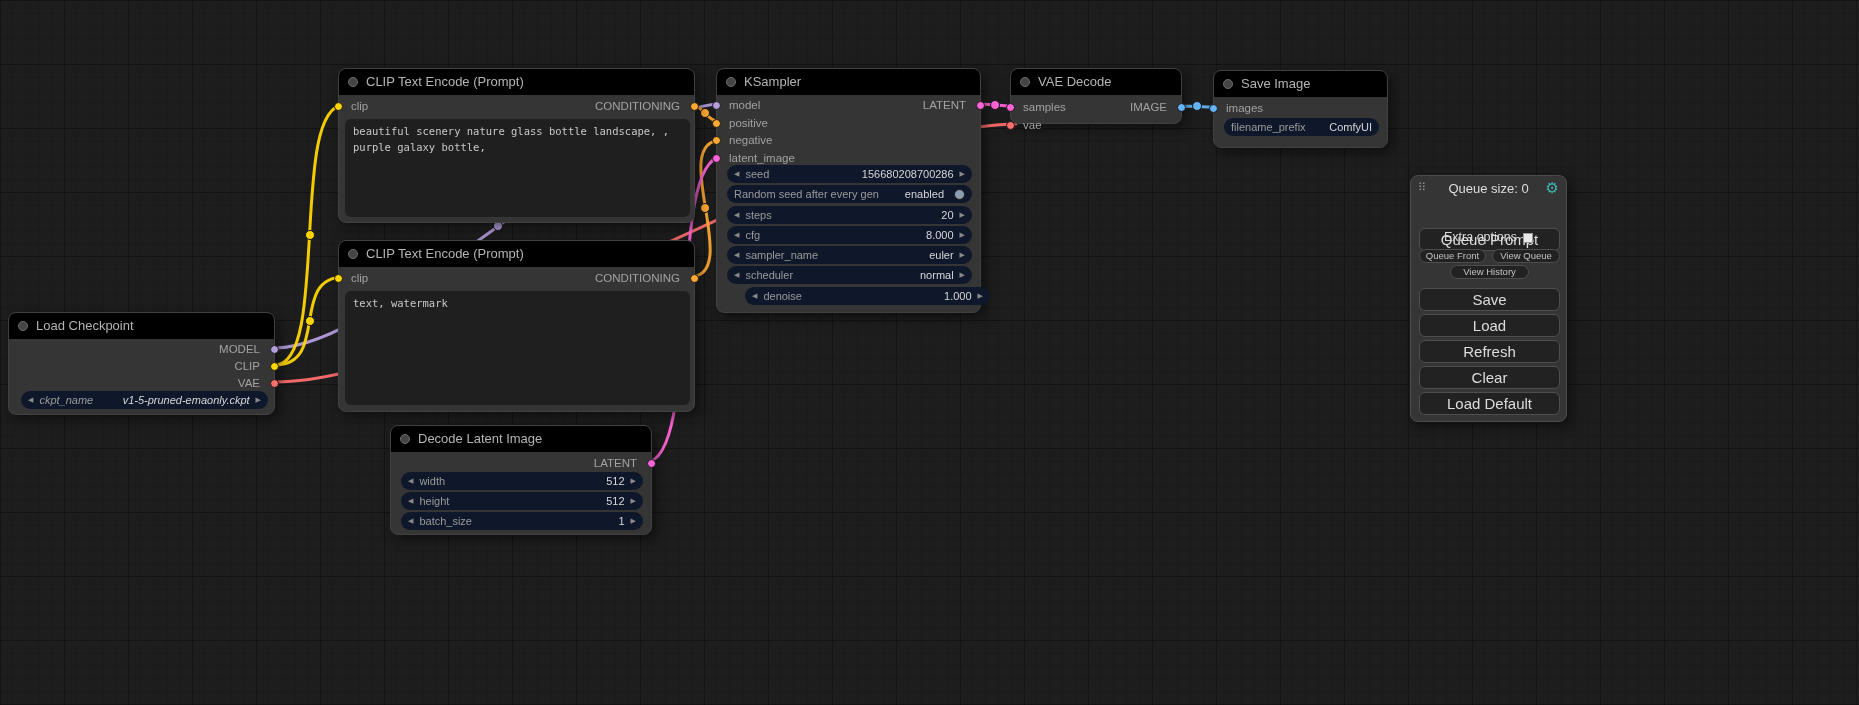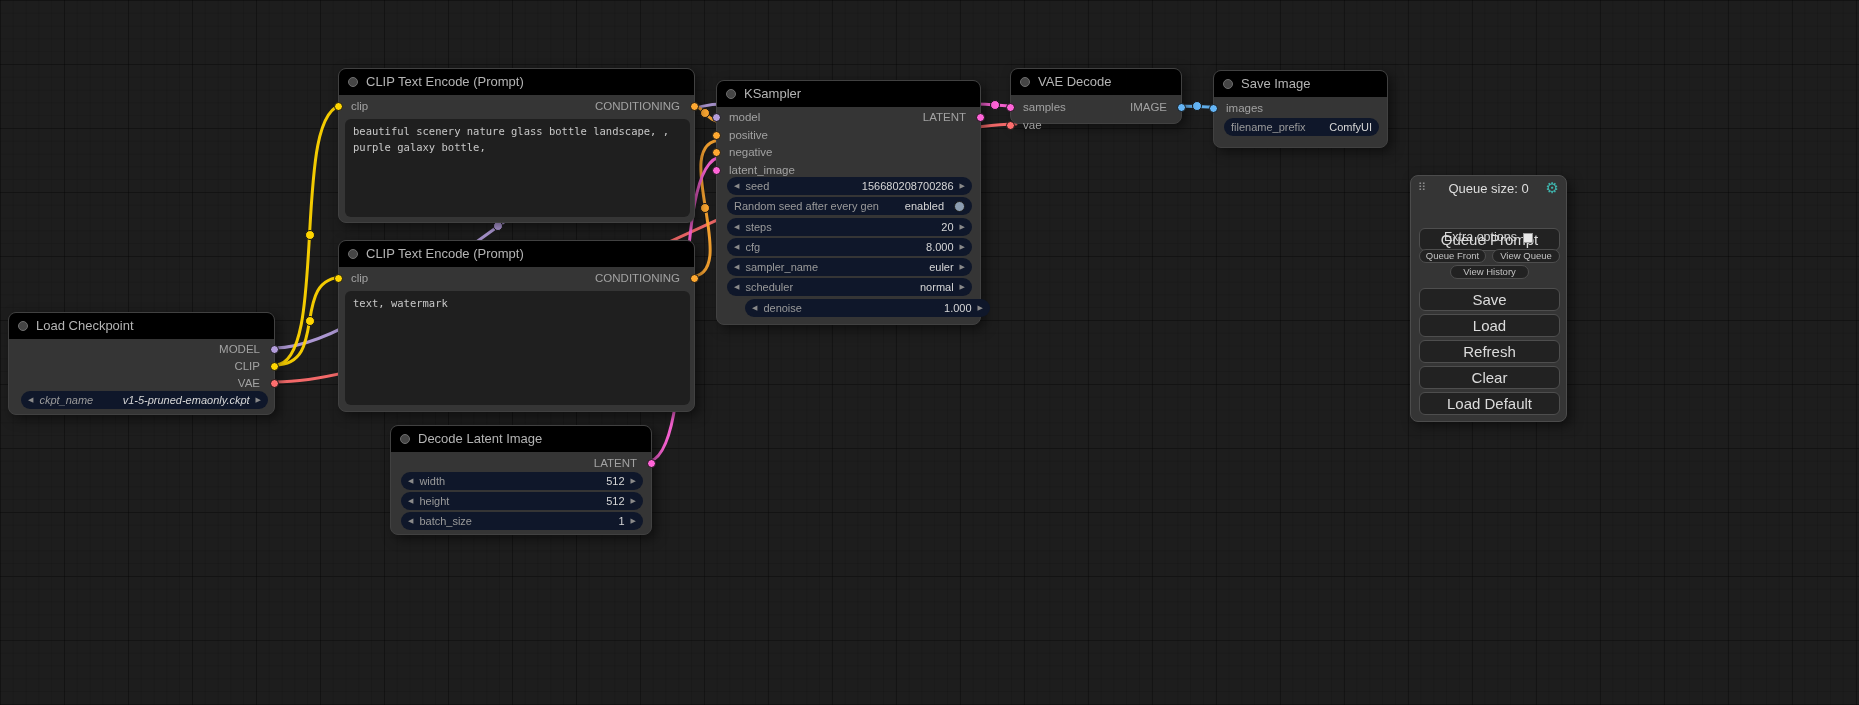--- a/index.html
+++ b/index.html
@@ -170,21 +170,21 @@
       <span class="arrow">▶</span>
     </div>
     <div class="widget" style="left:10px; top:86px; width:242px;">
       <span class="arrow">◀</span>
       <span class="wlabel">batch_size</span>
       <span class="wvalue">1</span>
       <span class="arrow">▶</span>
     </div>
   </div>
 
-  <div class="node" style="left:716px; top:68px; width:265px; height:245px;margin-top:12px;">
+  <div class="node" style="left:716px; top:68px; width:265px; height:245px;">
     <div class="node-title">
       <span class="collapse-dot"></span>
       <span>KSampler</span>
     </div>
     <span class="port" style="left: -5px; top: 31.5px; background: rgb(179, 157, 219);"></span>
     <span class="slot-label" style="top:29px; left:12px;">model</span>
     <span class="port" style="left: -5px; top: 49.5px; background: rgb(255, 169, 49);"></span>
     <span class="slot-label" style="top:47px; left:12px;">positive</span>
     <span class="port" style="left: -5px; top: 66.5px; background: rgb(255, 169, 49);"></span>
     <span class="slot-label" style="top:64px; left:12px;">negative</span>

